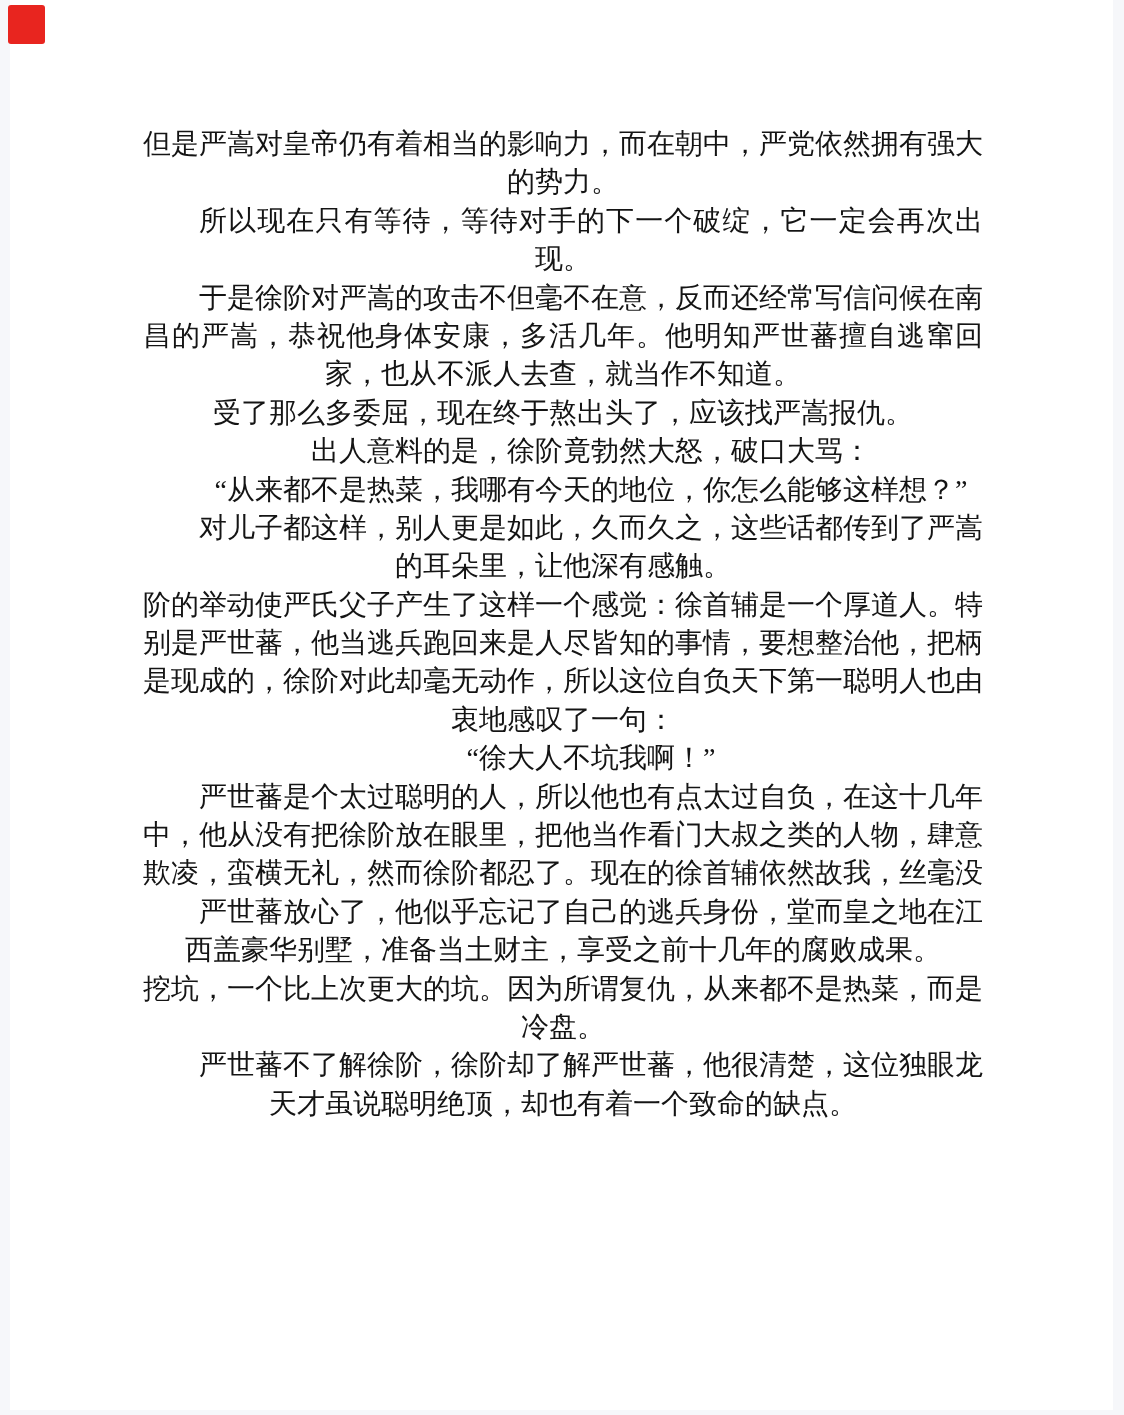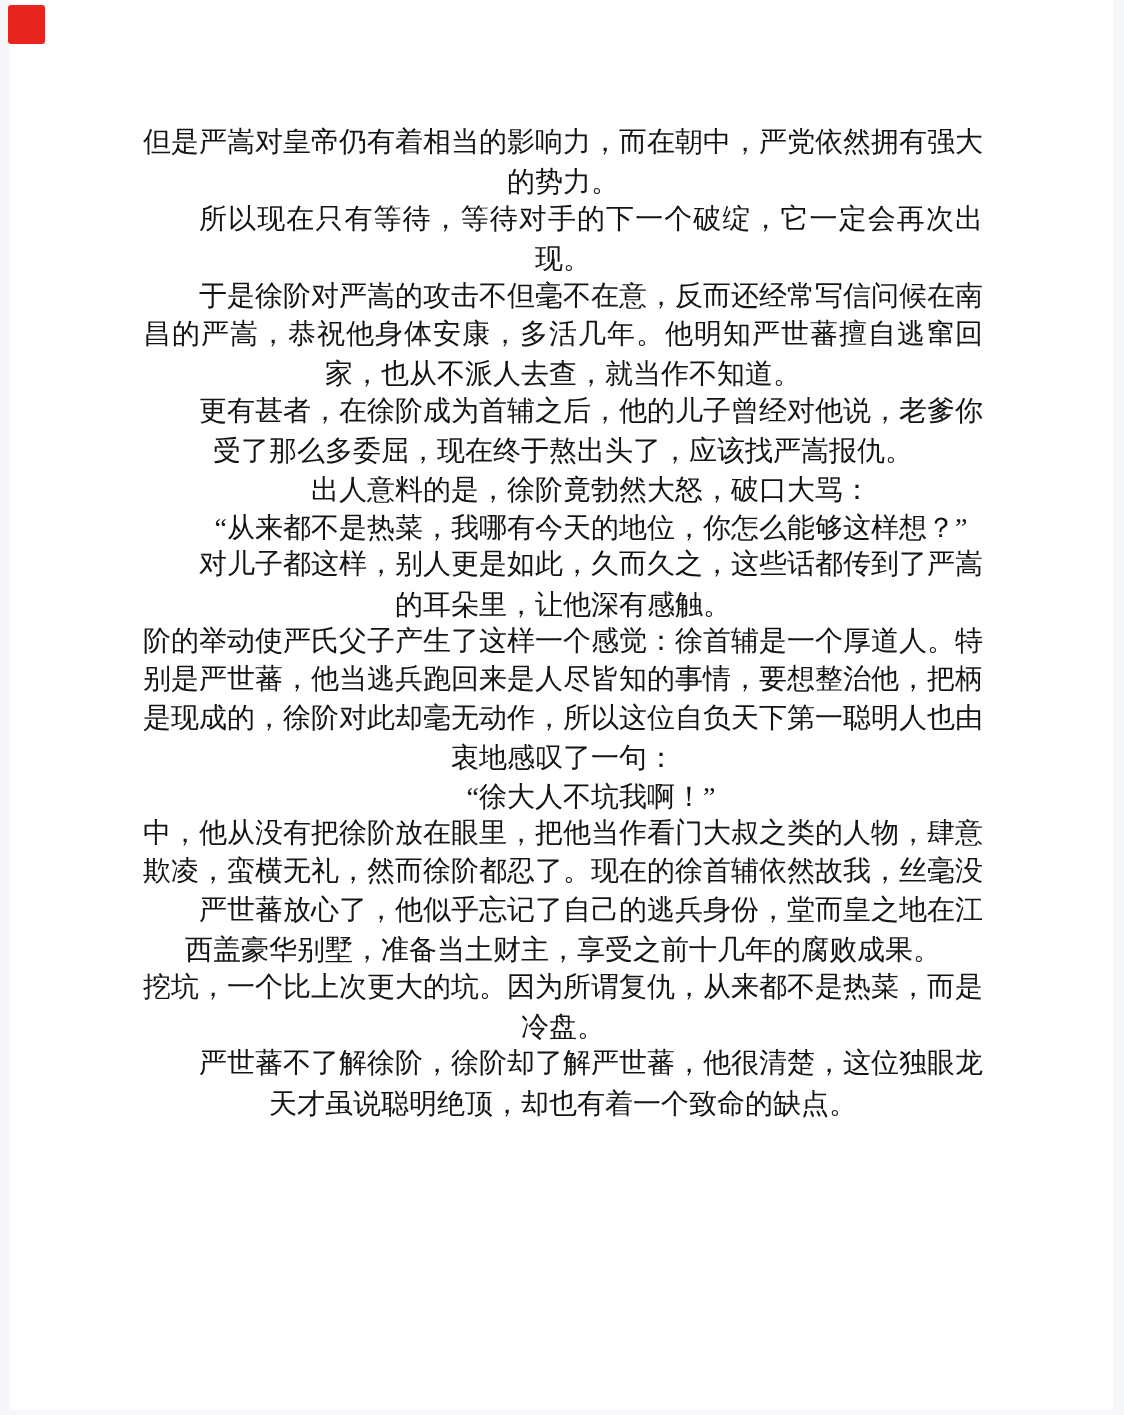--- a/index.html
+++ b/index.html
@@ -43,50 +43,49 @@
   .line {
     height: 38.4px;
     line-height: 38.4px;
     white-space: nowrap;
     text-align: center;
   }
   .line.full {
     white-space: normal;
     text-align: justify;
     text-align-last: justify;
-    font-family: Liberation Mono, monospace;
   }
   .line.indent {
     padding-left: 56px;
   }
 </style>
 </head>
 <body>
 
 <div class="paper"></div>
 <div class="red-mark"></div>
 <div class="text-block">
     <div class="line full">但是严嵩对皇帝仍有着相当的影响力，而在朝中，严党依然拥有强大</div>
     <div class="line">的势力。</div>
     <div class="line indent full">所以现在只有等待，等待对手的下一个破绽，它一定会再次出</div>
     <div class="line">现。</div>
     <div class="line indent full">于是徐阶对严嵩的攻击不但毫不在意，反而还经常写信问候在南</div>
     <div class="line full">昌的严嵩，恭祝他身体安康，多活几年。他明知严世蕃擅自逃窜回</div>
     <div class="line">家，也从不派人去查，就当作不知道。</div>
-    <div class="line indent full">更有甚者，在徐阶成为首辅之后，他的儿子曾经对他说，老爹你</div>
     <div class="line">受了那么多委屈，现在终于熬出头了，应该找严嵩报仇。</div>
     <div class="line indent">出人意料的是，徐阶竟勃然大怒，破口大骂：</div>
     <div class="line indent">“从来都不是热菜，我哪有今天的地位，你怎么能够这样想？”</div>
     <div class="line indent full">对儿子都这样，别人更是如此，久而久之，这些话都传到了严嵩</div>
     <div class="line">的耳朵里，让他深有感触。</div>
     <div class="line full">阶的举动使严氏父子产生了这样一个感觉：徐首辅是一个厚道人。特</div>
     <div class="line full">别是严世蕃，他当逃兵跑回来是人尽皆知的事情，要想整治他，把柄</div>
     <div class="line full">是现成的，徐阶对此却毫无动作，所以这位自负天下第一聪明人也由</div>
     <div class="line">衷地感叹了一句：</div>
     <div class="line indent">“徐大人不坑我啊！”</div>
+    <div class="line indent full">严世蕃是个太过聪明的人，所以他也有点太过自负，在这十几年</div>
     <div class="line full">中，他从没有把徐阶放在眼里，把他当作看门大叔之类的人物，肆意</div>
     <div class="line full">欺凌，蛮横无礼，然而徐阶都忍了。现在的徐首辅依然故我，丝毫没</div>
     <div class="line indent full">严世蕃放心了，他似乎忘记了自己的逃兵身份，堂而皇之地在江</div>
     <div class="line">西盖豪华别墅，准备当土财主，享受之前十几年的腐败成果。</div>
     <div class="line full">挖坑，一个比上次更大的坑。因为所谓复仇，从来都不是热菜，而是</div>
     <div class="line">冷盘。</div>
     <div class="line indent full">严世蕃不了解徐阶，徐阶却了解严世蕃，他很清楚，这位独眼龙</div>
     <div class="line">天才虽说聪明绝顶，却也有着一个致命的缺点。</div>
   </div>
 

